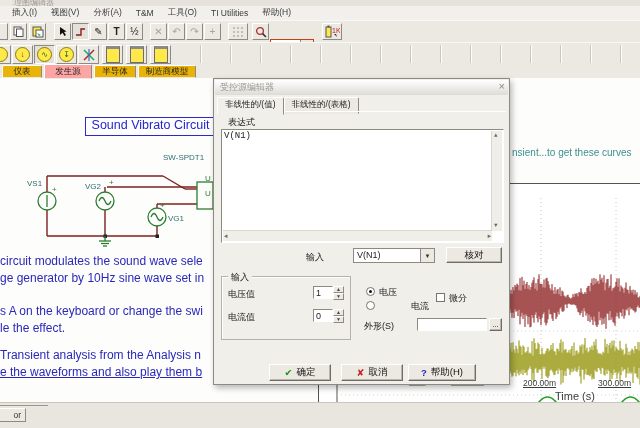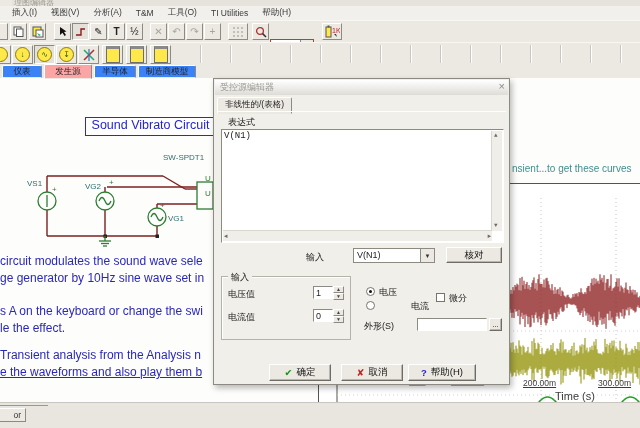--- a/index.html
+++ b/index.html
@@ -30,33 +30,33 @@
     font-size:8.5px;display:flex;align-items:center;padding-left:3px;box-sizing:border-box;}
   .zoombox .dd{position:absolute;right:0;top:0;width:12px;height:13px;background:#ece9e2;border-left:1px solid #8d8a83;
     font-size:6px;display:flex;align-items:center;justify-content:center;color:#333;}
 
   .ycirc{width:13px;height:13px;border-radius:50%;background:#ffe94a;border:1px solid #8a7c00;
     display:flex;align-items:center;justify-content:center;font-size:8px;color:#1c5c1c;}
   .ybox{width:12px;height:13px;background:#ffe94a;border:1px solid #6e6e6e;border-top:3px solid #8a8a8a;}
 
   
   .ctabs{position:absolute;left:0;top:64px;width:640px;height:14px;background:#ece9e2;border-bottom:1px solid #b7b4ad;}
-  .ctab{position:absolute;top:1px;height:13px;background:#3b82f6;border:1px solid;
+  .ctab{position:absolute;top:1px;height:13px;background:#eab308;border:1px solid;
     border-color:#ffffff #8d8a83 #ece9e2 #ffffff;border-radius:2px 2px 0 0;
     font-size:8.5px;color:#222;display:flex;align-items:center;justify-content:center;padding:0 6px;box-sizing:border-box;}
   .ctab.active{height:15px;top:0;background:#fca5a5;z-index:2;}
 
   
   .canvas{position:absolute;left:0;top:78px;width:640px;height:324px;background:#fdfdfc;
     background-image:radial-gradient(#c4c4c4 0.6px,transparent 0.7px);background-size:6px 6px;overflow:hidden;}
   .schtitle{position:absolute;left:85px;top:39px;width:129px;height:17px;border:1px solid #2a2ac8;
     color:#2525cc;font-size:12.5px;display:flex;justify-content:center;white-space:nowrap;
     background:rgba(255,255,255,.65);overflow:hidden;}
   .note{position:absolute;left:0;color:#2a28bb;font-size:12px;white-space:nowrap;}
-  .teal{position:absolute;left:512px;top:85px;color:#3d8f8e;font-size:10px;white-space:nowrap;}
+  .teal{position:absolute;left:512px;top:69px;color:#3d8f8e;font-size:10px;white-space:nowrap;}
 
   
   .diagram{position:absolute;left:318px;top:105px;width:322px;height:295px;background:#fff;
     border-top:1px solid #55534e;border-left:1px solid #55534e;box-sizing:border-box;}
   .xlab{position:absolute;font-size:8.5px;color:#3c3c3c;white-space:nowrap;text-decoration:underline;}
   .xlab.faint{color:#aaa8a2;}
   .xtitle{position:absolute;font-size:11px;color:#3c3c3c;white-space:nowrap;}
 
   
   .dialog{position:absolute;left:213px;top:78px;width:297px;height:307px;background:#f1efe9;
@@ -372,20 +372,21 @@
     </div>
   </div>
 
   <div class="dialog">
     <div class="dtitle">
       <span>受控源编辑器</span>
     </div>
     <div class="dclose">×</div>
 
     <div class="dtabs">
+      <div class="dtab active">非线性的/(值)</div>
       <div class="dtab">非线性的/(表格)</div>
     </div>
     <div class="dtabline"></div>
 
     <div class="dlabel" style="left:14px;top:37px;">表达式</div>
 
     <div class="ta">
       <span>V(N1)</span>
       <div class="sbv">
         <div class="sarr" style="left:2px;top:1px;">▲</div>

